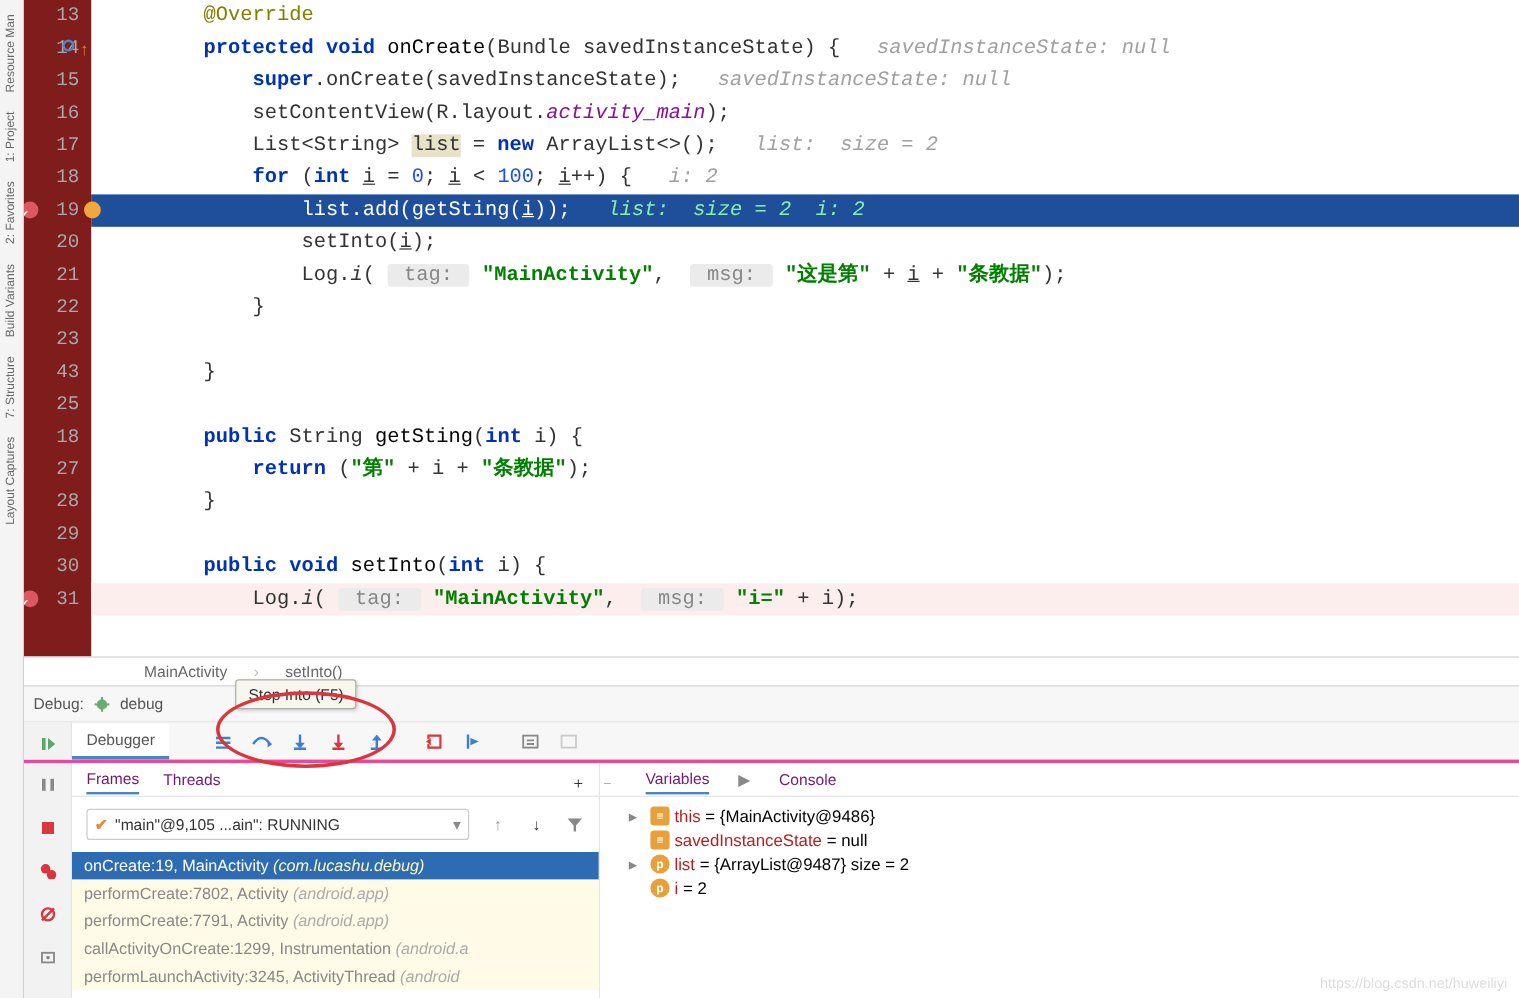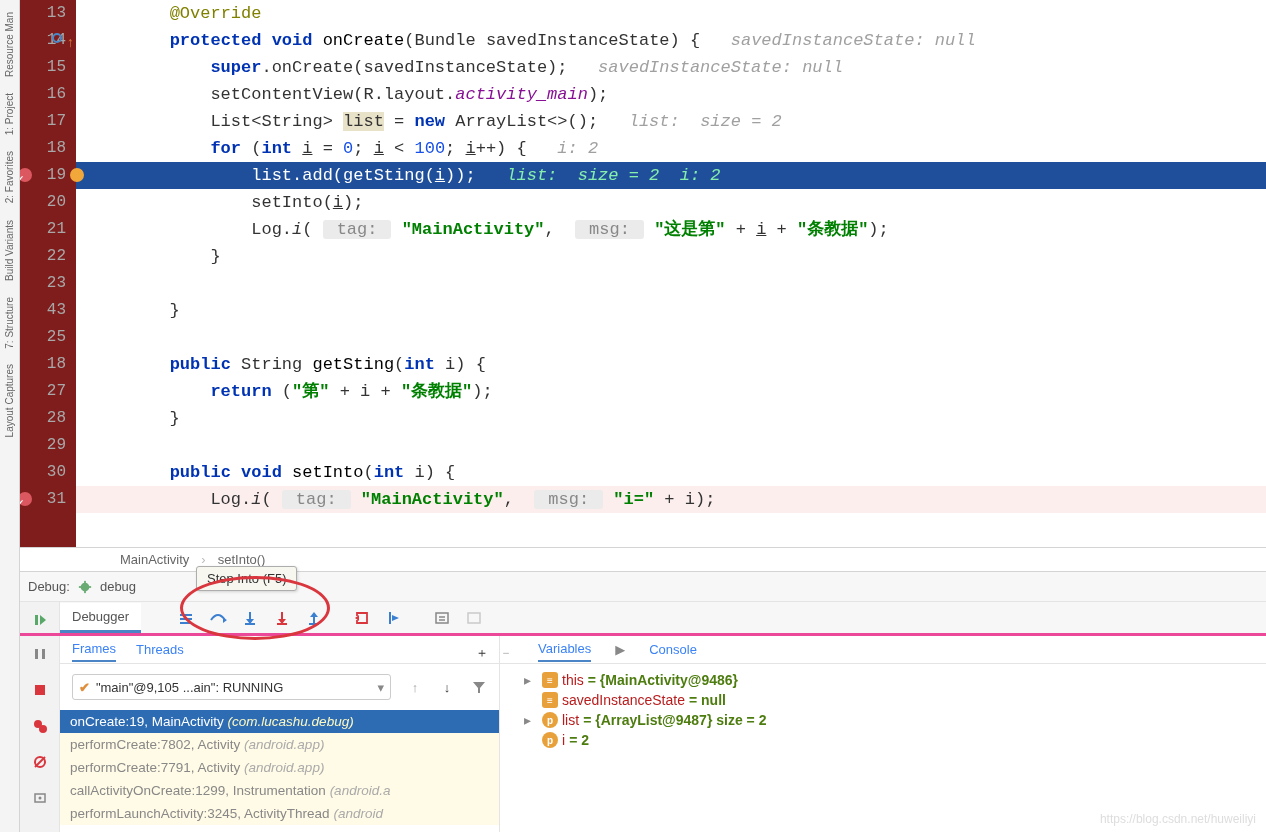--- a/index.html
+++ b/index.html
@@ -25,61 +25,61 @@
   .s { color: #008000; font-weight: bold; }
   .n { color: #1750eb; }
   .an { color: #808000; }
   .fn { color: #000; }
   .id-hl { background: #e8e2c8; }
   .param-hl { background: #ebebeb; border-radius:3px; padding:0 14px; color:#888;}
   .m { color: #871094; font-style: italic; }
   .hint { color: #a0a0a0; font-style: italic; }
   .bp-line { background: #fdeeee; }
   
-  .breadcrumb { height: 24px; border-top: 1px solid #d4d4d4; display: flex; align-items: center; padding-left: 100px; font-size: 13px; color: #666; gap: 12px; }
+  .breadcrumb { height: 24px; border-top: 1px solid #d4d4d4; display: flex; align-items: center; padding-left: 100px; font-size: 13px; color: #666; gap: 22px; }
   .breadcrumb .sep { color: #bbb; }
   
   .debug-panel { border-top: 1px solid #d4d4d4; background: #f7f7f7; display: flex; flex-direction: column; height: 261px; }
   .debug-header { height: 30px; display:flex; align-items:center; padding-left: 8px; gap:8px; border-bottom:1px solid #e4e4e4; position: relative;}
   .debug-header .lbl { color:#555; }
   .debug-header .cfg { color:#555; }
   .debug-header .bug-icon { color:#6aab73; }
   .debug-toolbar { height: 34px; display:flex; align-items:center; border-bottom:3px solid #ec4899; padding-left: 40px; gap: 17px; position:relative;}
   .debug-left-col { position:absolute; left:0; top:0; bottom:0; width:40px; background:#f2f2f2; border-right:1px solid #e4e4e4; display:flex; flex-direction:column; align-items:center; padding-top:4px; gap:8px;}
   .tbtn { width:28px; height:28px; display:flex; align-items:center; justify-content:center; cursor:pointer; border-radius:3px; }
   .tab-strip { display:flex; align-items:flex-end; height:100%; }
   .tab { padding: 6px 12px; font-size:13px; color:#555; cursor:pointer; border-bottom: 3px solid transparent;}
   .tab.active { border-bottom-color:#4a86c7; background:#fff;}
   .tool-icons { display:flex; gap:4px; margin-left:14px; align-items:center;}
   .debug-body { flex:1; display:flex; position:relative; }
   .debug-body .debug-left-col { height:100%; }
   .frames-col { width:440px; border-right:1px solid #e4e4e4; background:#fff; display:flex; flex-direction:column; margin-left:40px;}
   .sub-tabs { height:28px; display:flex; align-items:center; border-bottom:1px solid #e4e4e4; padding-left:12px; gap:20px;}
-  .sub-tab { font-size:13px; color:#3b82f6; cursor:pointer; padding:4px 0;}
+  .sub-tab { font-size:13px; color:#701a75; cursor:pointer; padding:4px 0;}
   .sub-tab.active { border-bottom:2px solid #4a86c7; }
   .thread-select { margin:6px; height:26px; border:1px solid #ccc; border-radius:3px; background:#fff; display:flex; align-items:center; padding:0 6px; gap:6px; font-size:13px;}
   .thread-select .chk { color:#e08e3b; font-weight:bold;}
   .thread-bar { display:flex; align-items:center; gap:4px; margin:4px 6px;}
   .frames-list { flex:1; overflow:auto; font-size:13.5px; }
   .frame { padding:4px 10px; cursor:pointer; white-space:nowrap; overflow:hidden; text-overflow:ellipsis;}
   .frame.sel { background:#2d6cb3; color:#fff; }
   .frame .pkg { font-style: italic; color: #888; }
   .frame.sel .pkg { color:#fef9c3; }
   .frame.lib { background:#fffbe6; color:#888;}
   .frame.lib .pkg { color:#aaa; font-style:italic;}
   .vars-col { flex:1; background:#fff; display:flex; flex-direction:column;}
   .vars-tabs { height:28px; display:flex; align-items:center; border-bottom:1px solid #e4e4e4; padding-left:38px; gap:24px;}
   .vars-body { flex:1; padding:6px 8px; font-size:14px; }
   .var-row { display:flex; align-items:center; gap:4px; padding:2px 0 2px 16px;}
   .var-row .arrow { width:14px; color:#888; cursor:pointer;}
   .var-row .vicon { width:16px;height:16px; border-radius:3px; display:flex;align-items:center;justify-content:center; font-size:10px; font-weight:bold; color:#fff;}
   .vicon.obj { background:#e8a13a;}
   .vicon.prim { background:#e8a13a; border-radius:50%;}
   .var-name { color:#b91c1c; }
-  .var-val { color:#4d7c0f;font-weight:bold;}
+  .var-val { color:#000000;}
   
   .tooltip { position:absolute; background:#f7f7f0; border:1px solid #adadad; border-radius:3px; padding:4px 10px; font-size:13px; box-shadow:1px 1px 3px rgba(0,0,0,0.15); z-index:50; }
   
   .red-circle { position:absolute; border:3px solid #d9363e; border-radius:50%; pointer-events:none; z-index:60;}
   
   svg { display:block; }
   .watermark { position:absolute; right:10px; bottom:6px; color:#ddd; font-size:12px; z-index:5;}
 </style>
 </head>
 <body>

